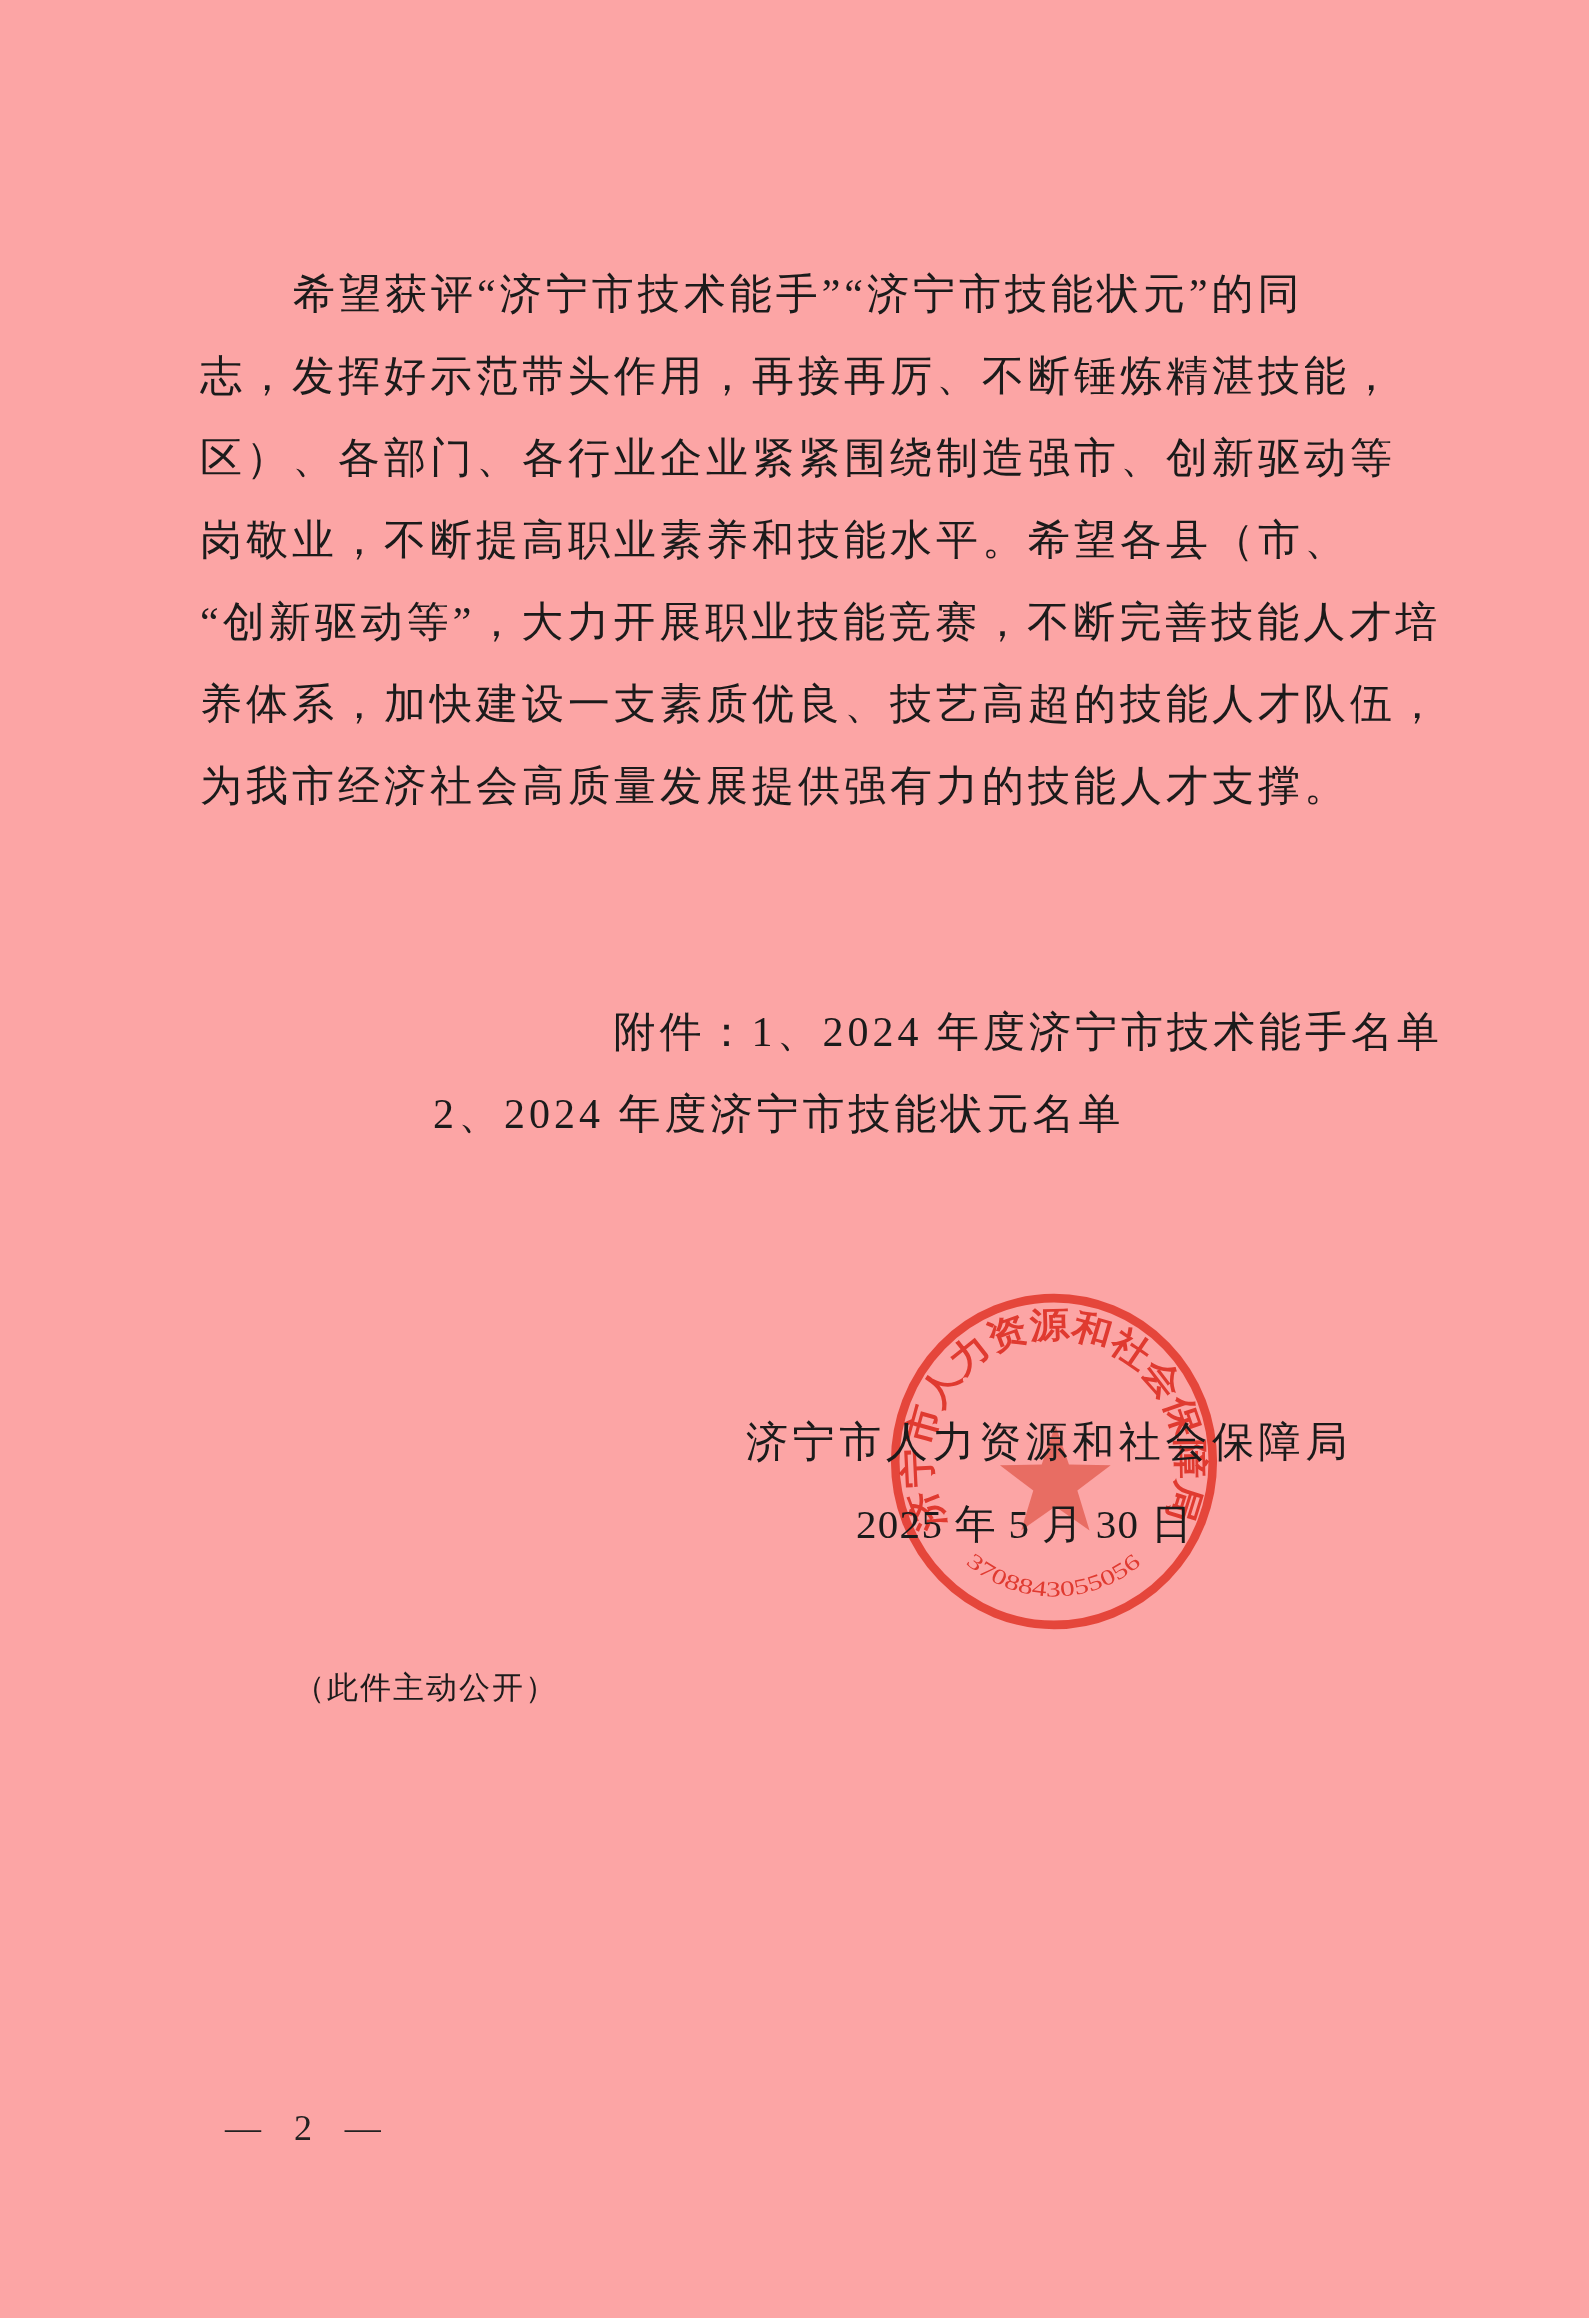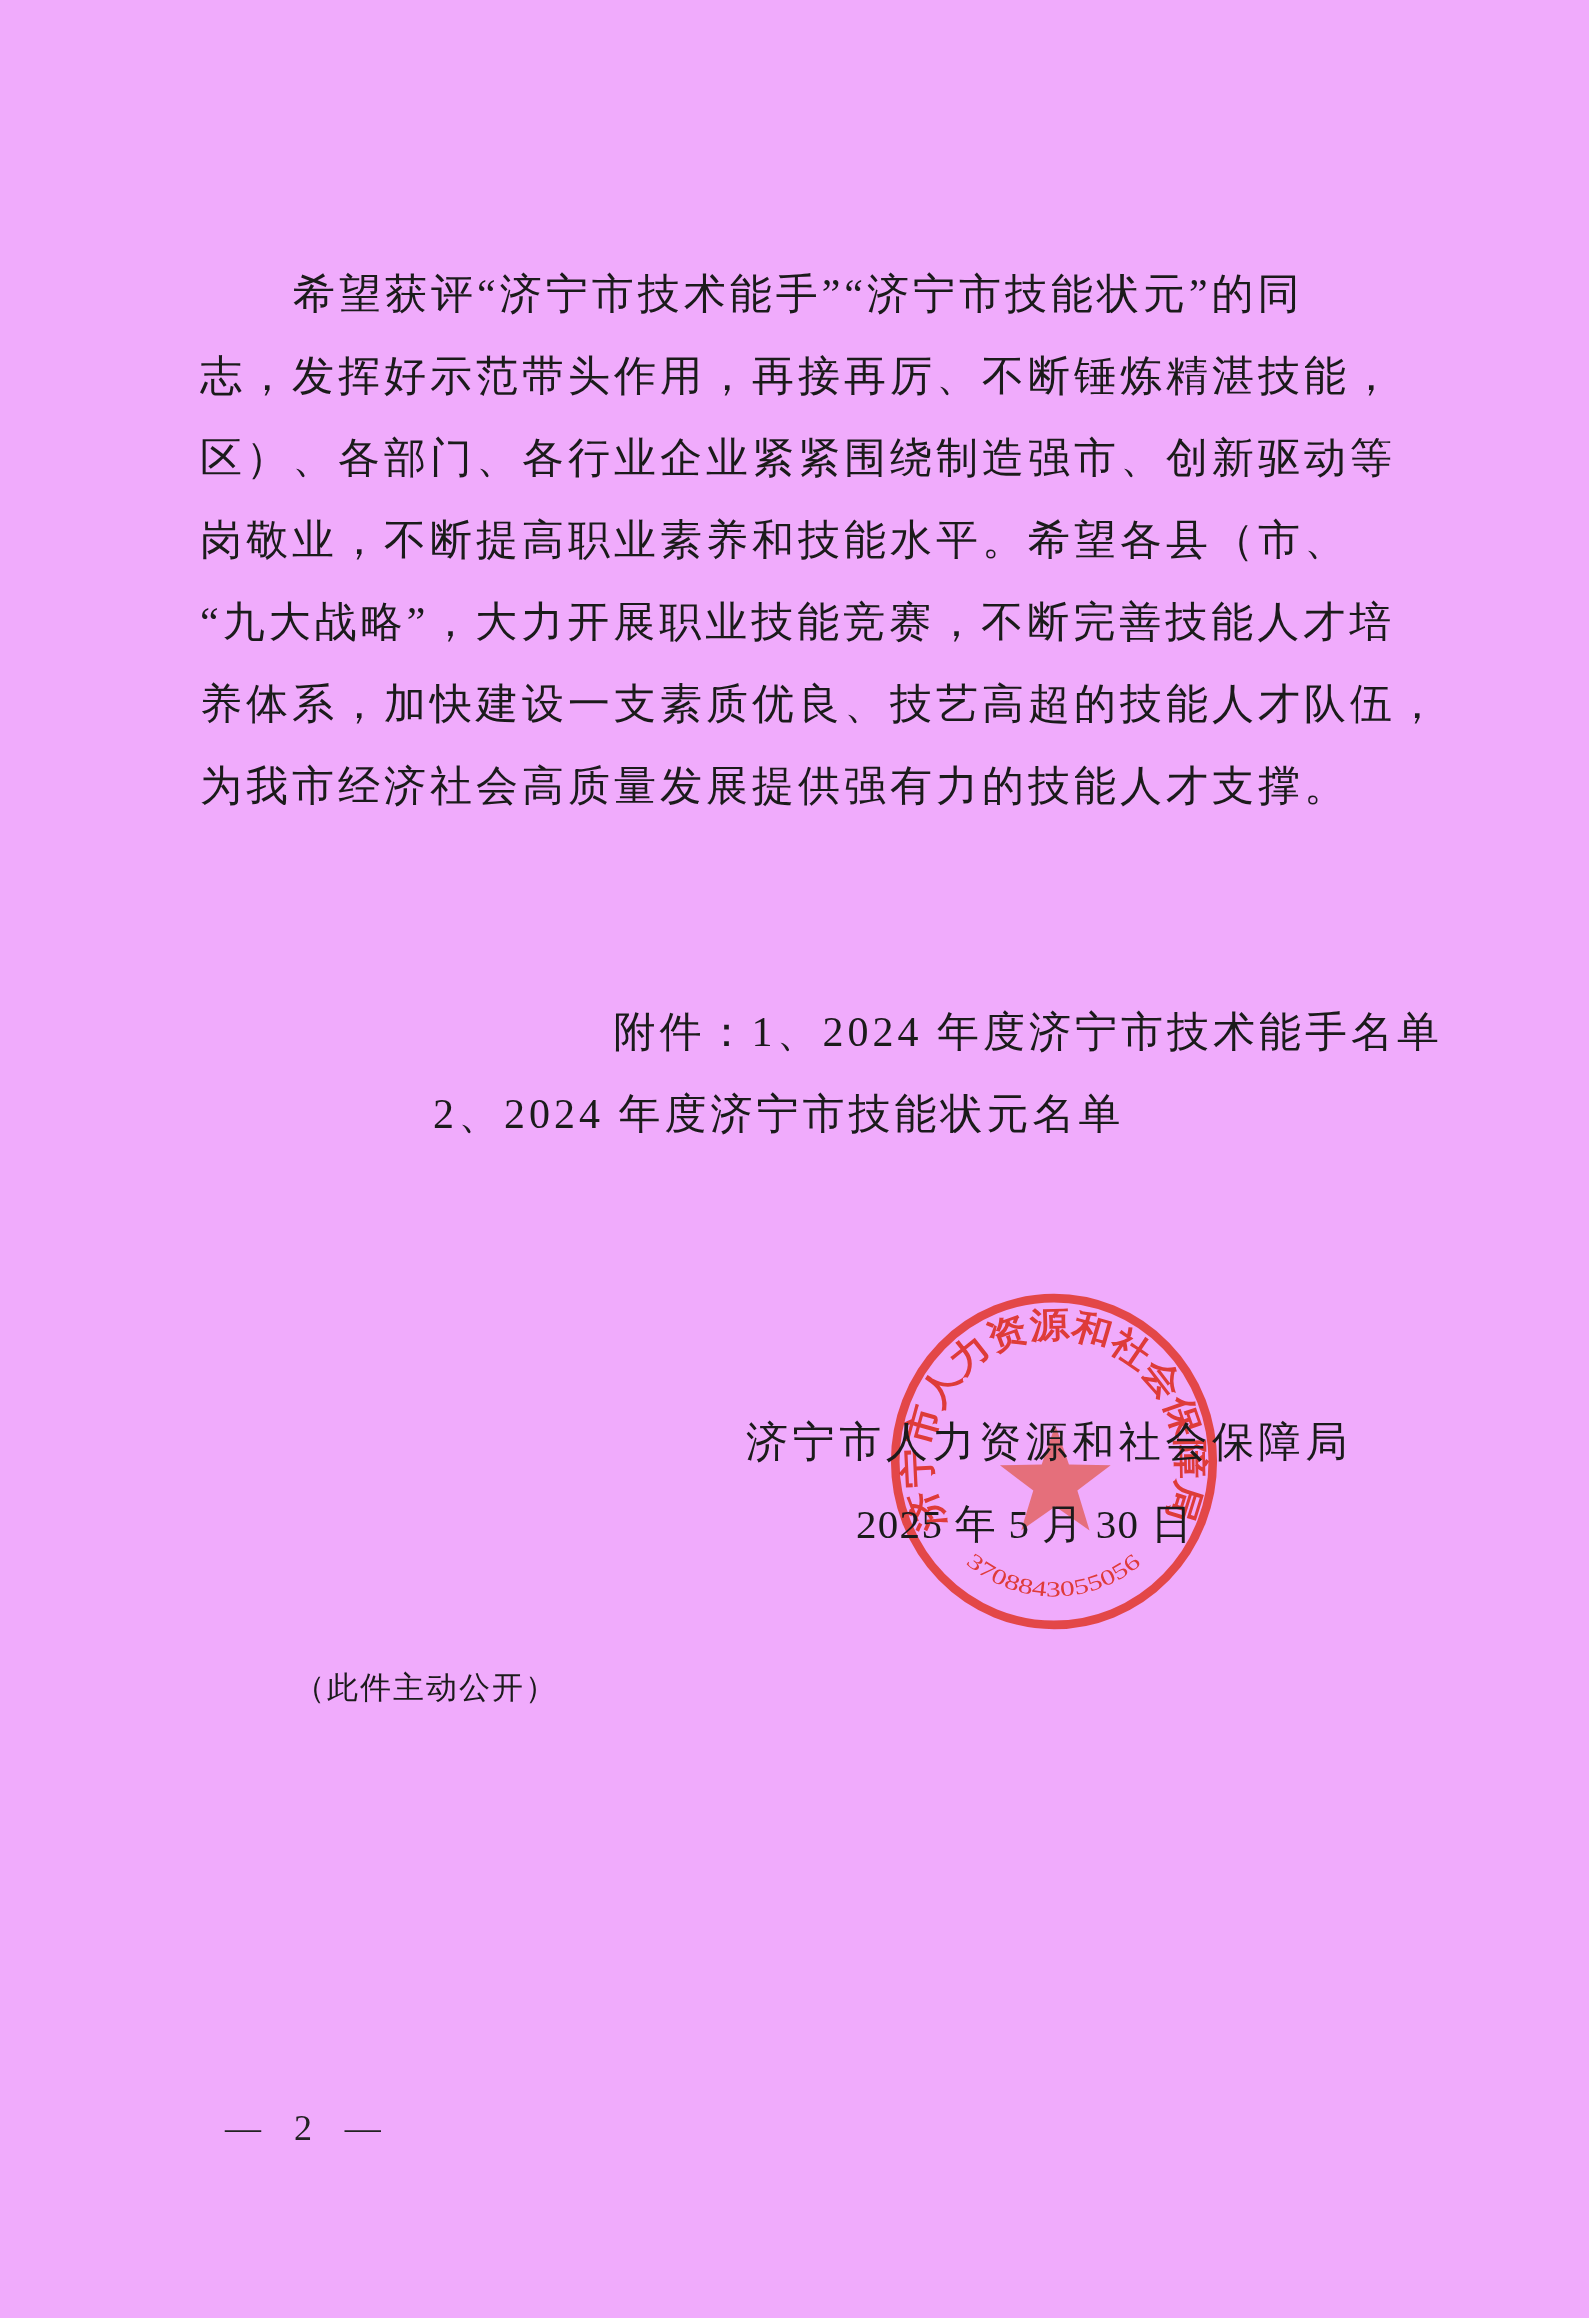--- a/index.html
+++ b/index.html
@@ -2,21 +2,21 @@
 <html style="font-size:10.6px"><head>
 <meta charset="utf-8">
 <style>
   html, body { margin: 0; padding: 0; }
   body { background: #ffffff; }
 
   .page {
     position: relative;
     width: 1589px;
     height: 2319px;
-    background: #f0abfc;
+    background: #fca5a5;
     overflow: hidden;
     font-family: "Liberation Serif", "DejaVu Serif", serif;
     color: #1b1b1b;
   }
 
   
   .para {
     position: absolute;
     left: 200px;
     top: 253px;
@@ -107,21 +107,21 @@
 </head>
 <body>
 
 <main class="page">
 
   <section class="para">
     <div class="line indent">希望获评“济宁市技术能手”“济宁市技能状元”的同</div>
     <div class="line">志，发挥好示范带头作用，再接再厉、不断锤炼精湛技能，</div>
     <div class="line">区）、各部门、各行业企业紧紧围绕制造强市、创新驱动等</div>
     <div class="line">岗敬业，不断提高职业素养和技能水平。希望各县（市、</div>
-    <div class="line">“九大战略”，大力开展职业技能竞赛，不断完善技能人才培</div>
+    <div class="line">“创新驱动等”，大力开展职业技能竞赛，不断完善技能人才培</div>
     <div class="line">养体系，加快建设一支素质优良、技艺高超的技能人才队伍，</div>
     <div class="line">为我市经济社会高质量发展提供强有力的技能人才支撑。</div>
   </section>
 
   <section class="attach">
     <div class="att-line a1">附件：1、2024 年度济宁市技术能手名单</div>
     <div class="att-line a2">2、2024 年度济宁市技能状元名单</div>
   </section>
 
   <div class="seal">

